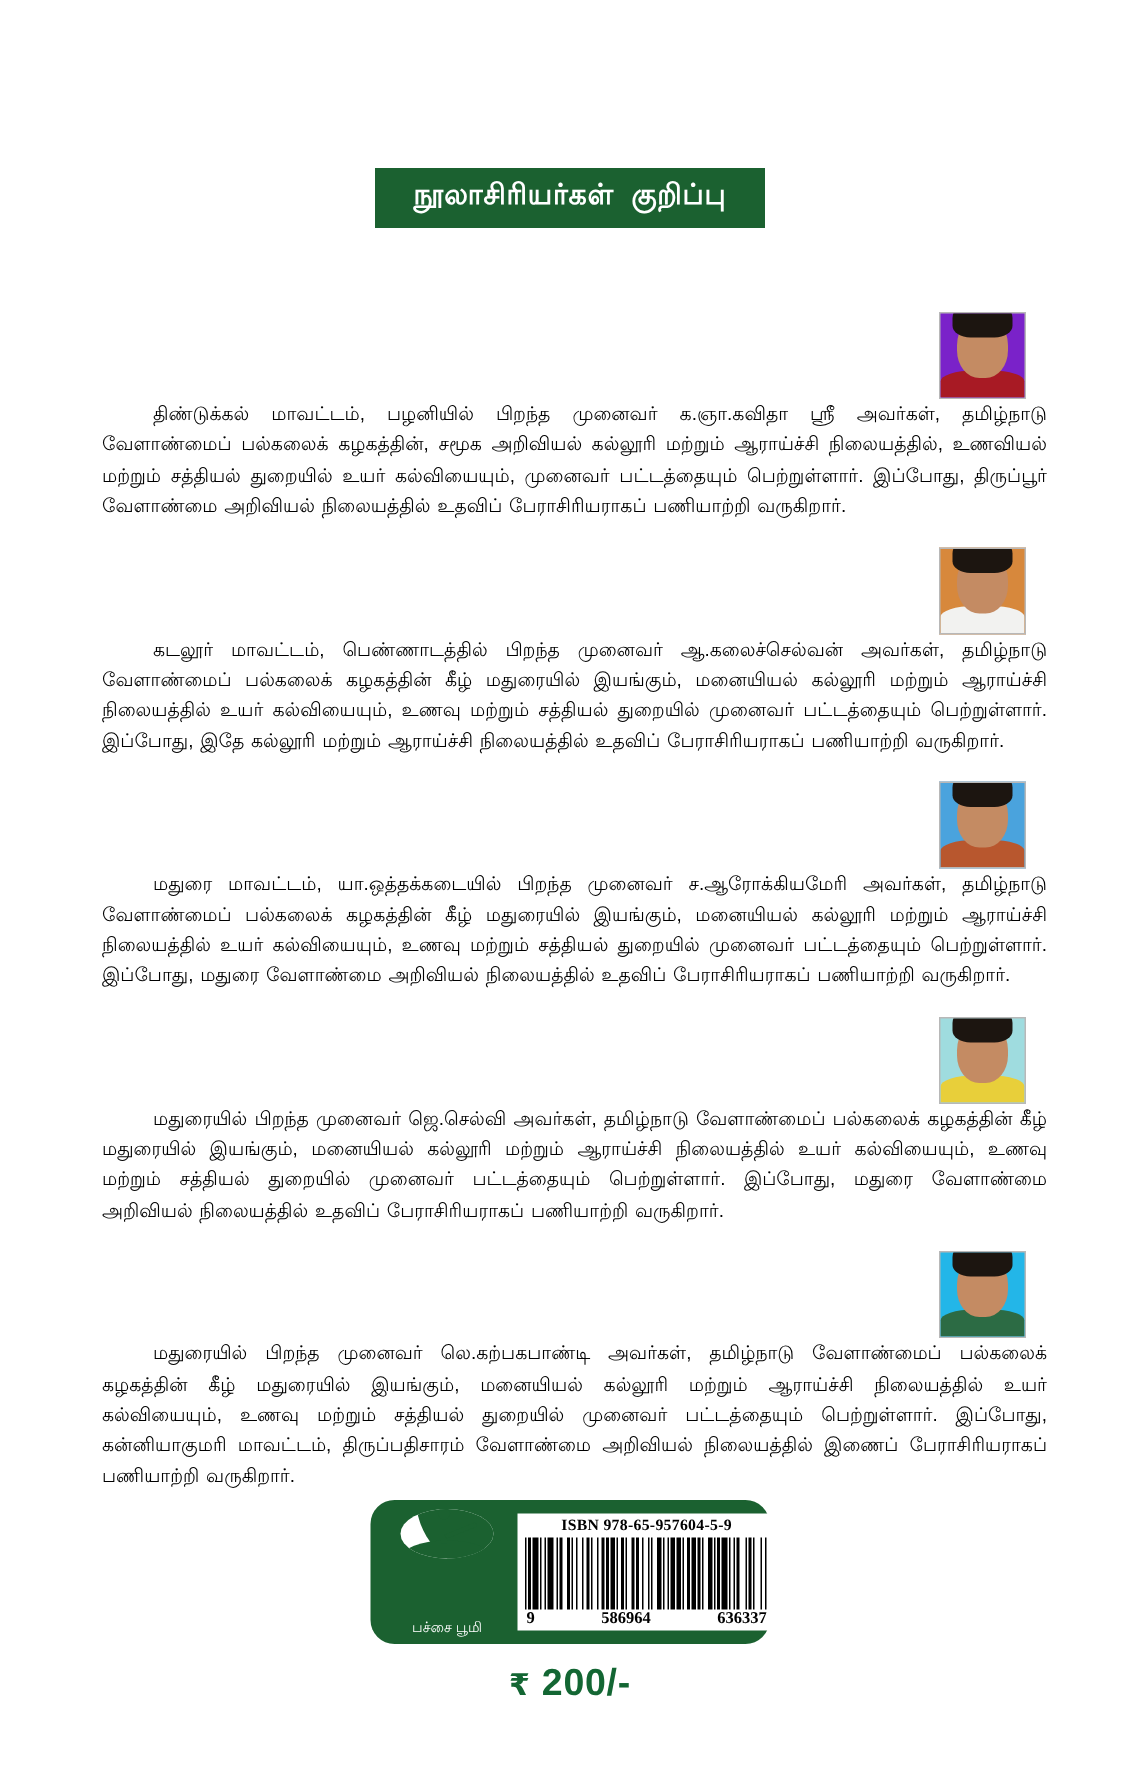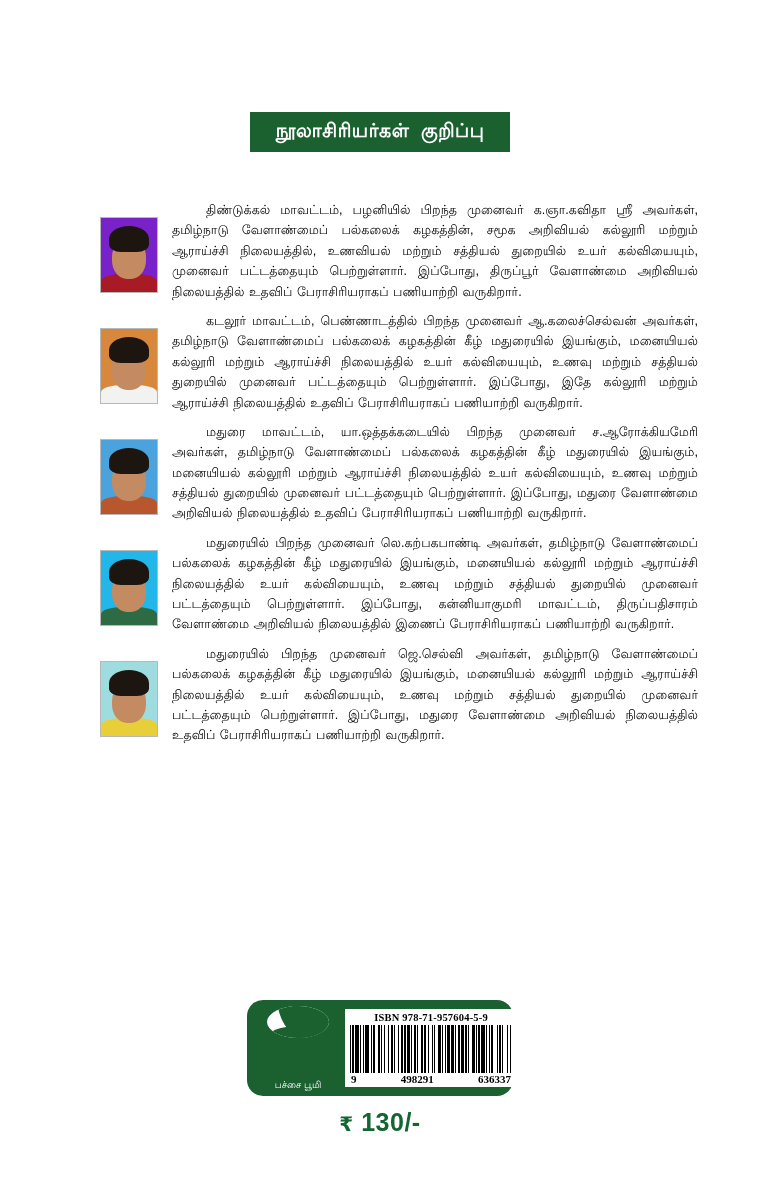--- a/index.html
+++ b/index.html
@@ -38,23 +38,24 @@
 
   
   .entries {
     position: absolute;
     left: 0;
     top: 200px;
     width: 760px;
   }
   .entry {
     display: flex;
-    align-items: center;
-    padding: 0 62px 0 100px;
+    align-items: flex-end;
+    padding: 0 62px 0 68px;
     margin-bottom: 9px;
+    flex-direction: column;
   }
   .photo {
     width: 58px;
     flex: 0 0 58px;
     height: 76px;
     margin-right: 14px;
     margin-top: 8px;
     border: 1px solid #b8b8b8;
     box-sizing: border-box;
     position: relative;
@@ -271,50 +272,50 @@
     </div>
     <div class="entry">
       <div class="photo" style="background: rgb(74, 163, 221);">
         <div class="body" style="background: rgb(184, 87, 46);"></div>
         <div class="face"></div>
         <div class="hair"></div>
       </div>
       <div class="bio">மதுரை மாவட்டம், யா.ஒத்தக்கடையில் பிறந்த முனைவர் ச.ஆரோக்கியமேரி அவர்கள், தமிழ்நாடு வேளாண்மைப் பல்கலைக் கழகத்தின் கீழ் மதுரையில் இயங்கும், மனையியல் கல்லூரி மற்றும் ஆராய்ச்சி நிலையத்தில் உயர் கல்வியையும், உணவு மற்றும் சத்தியல் துறையில் முனைவர் பட்டத்தையும் பெற்றுள்ளார். இப்போது, மதுரை வேளாண்மை அறிவியல் நிலையத்தில் உதவிப் பேராசிரியராகப் பணியாற்றி வருகிறார்.</div>
     </div>
     <div class="entry">
+      <div class="photo" style="background: rgb(159, 220, 223);">
+        <div class="body" style="background: rgb(232, 207, 58);"></div>
+        <div class="face"></div>
+        <div class="hair"></div>
+      </div>
+      <div class="bio">மதுரையில் பிறந்த முனைவர் ஜெ.செல்வி அவர்கள், தமிழ்நாடு வேளாண்மைப் பல்கலைக் கழகத்தின் கீழ் மதுரையில் இயங்கும், மனையியல் கல்லூரி மற்றும் ஆராய்ச்சி நிலையத்தில் உயர் கல்வியையும், உணவு மற்றும் சத்தியல் துறையில் முனைவர் பட்டத்தையும் பெற்றுள்ளார். இப்போது, மதுரை வேளாண்மை அறிவியல் நிலையத்தில் உதவிப் பேராசிரியராகப் பணியாற்றி வருகிறார்.</div>
+    </div>
+    <div class="entry">
       <div class="photo" style="background: rgb(35, 182, 232);">
         <div class="body" style="background: rgb(44, 107, 68);"></div>
         <div class="face"></div>
         <div class="hair"></div>
       </div>
       <div class="bio">மதுரையில் பிறந்த முனைவர் லெ.கற்பகபாண்டி அவர்கள், தமிழ்நாடு வேளாண்மைப் பல்கலைக் கழகத்தின் கீழ் மதுரையில் இயங்கும், மனையியல் கல்லூரி மற்றும் ஆராய்ச்சி நிலையத்தில் உயர் கல்வியையும், உணவு மற்றும் சத்தியல் துறையில் முனைவர் பட்டத்தையும் பெற்றுள்ளார். இப்போது, கன்னியாகுமரி மாவட்டம், திருப்பதிசாரம் வேளாண்மை அறிவியல் நிலையத்தில் இணைப் பேராசிரியராகப் பணியாற்றி வருகிறார்.</div>
-    </div>
-    <div class="entry">
-      <div class="photo" style="background: rgb(159, 220, 223);">
-        <div class="body" style="background: rgb(232, 207, 58);"></div>
-        <div class="face"></div>
-        <div class="hair"></div>
-      </div>
-      <div class="bio">மதுரையில் பிறந்த முனைவர் ஜெ.செல்வி அவர்கள், தமிழ்நாடு வேளாண்மைப் பல்கலைக் கழகத்தின் கீழ் மதுரையில் இயங்கும், மனையியல் கல்லூரி மற்றும் ஆராய்ச்சி நிலையத்தில் உயர் கல்வியையும், உணவு மற்றும் சத்தியல் துறையில் முனைவர் பட்டத்தையும் பெற்றுள்ளார். இப்போது, மதுரை வேளாண்மை அறிவியல் நிலையத்தில் உதவிப் பேராசிரியராகப் பணியாற்றி வருகிறார்.</div>
     </div>
   </div>
 
 <div class="footer-block">
   <div class="logo">
     <div class="logo-circle">
       <div class="leaf"></div>
       <div class="ground"></div>
       <div class="farmer-body"></div>
       <div class="farmer-head"></div>
       <div class="farmer-tool"></div>
     </div>
     <div class="logo-caption">பச்சை பூமி</div>
   </div>
   <div class="barcode-box">
-    <div class="isbn-text">ISBN  978-71-957604-5-9</div>
+    <div class="isbn-text">ISBN  978-65-957604-5-9</div>
     <div class="bars" id="bars">
         <span style="width: 1.1px;"></span>
         <span class="w" style="width: 1.1px;"></span>
         <span style="width: 2.2px;"></span>
         <span class="w" style="width: 1.1px;"></span>
         <span style="width: 3.3px;"></span>
         <span class="w" style="width: 1.1px;"></span>
         <span style="width: 1.1px;"></span>
         <span class="w" style="width: 2.2px;"></span>
         <span style="width: 1.1px;"></span>
@@ -401,22 +402,22 @@
         <span class="w" style="width: 1.1px;"></span>
         <span style="width: 1.1px;"></span>
         <span class="w" style="width: 3.3px;"></span>
         <span style="width: 1.1px;"></span>
         <span class="w" style="width: 2.2px;"></span>
         <span style="width: 1.1px;"></span>
         <span class="w" style="width: 1.1px;"></span>
       </div>
     <div class="barcode-digits">
       <span>9</span>
-      <span>498291</span>
+      <span>586964</span>
       <span>636337</span>
     </div>
   </div>
 </div>
 
 <div class="price">
   <span class="rupee">₹</span>
-  <span>130/-</span>
+  <span>200/-</span>
 </div>
 
 </body></html>

